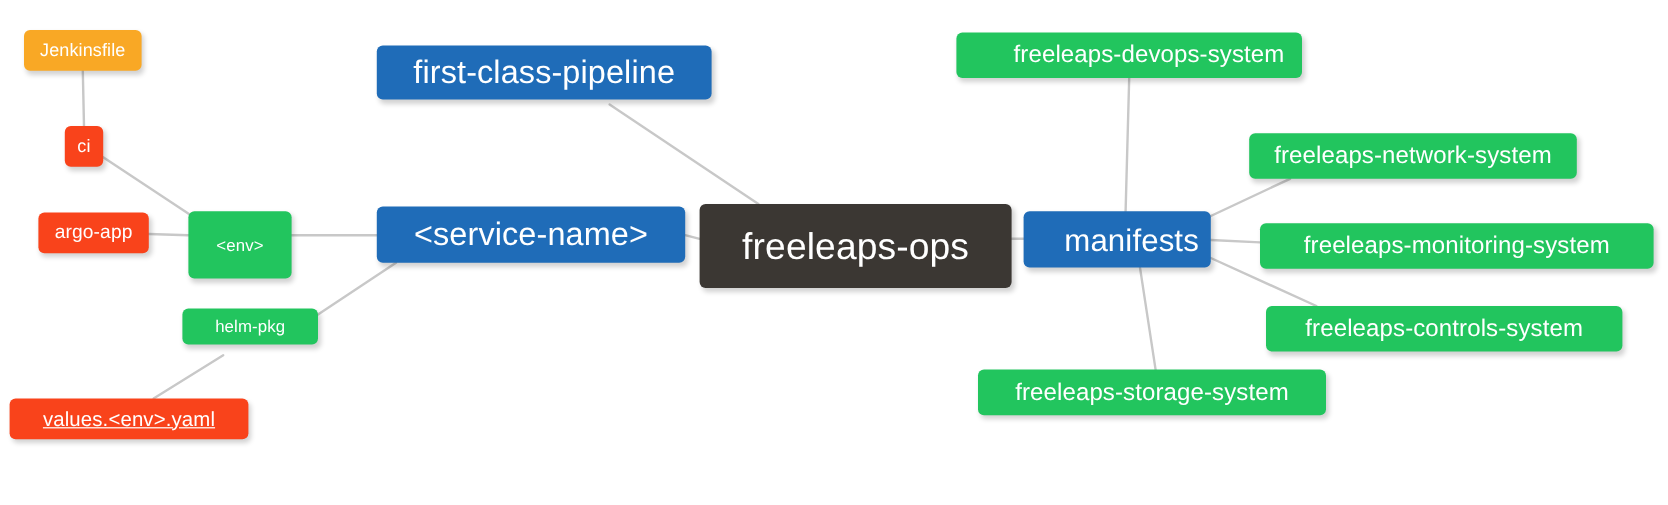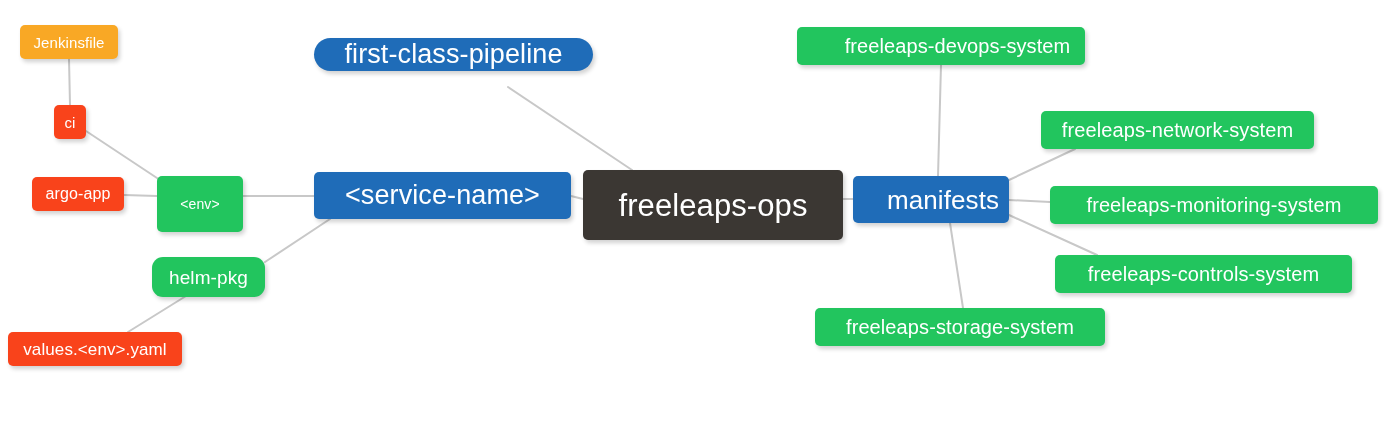--- a/index.html
+++ b/index.html
@@ -60,23 +60,23 @@
       <line x1="1009" y1="180" x2="1075" y2="149" stroke="#c8c8c8" stroke-width="2" stroke-linecap="round"></line>
       <line x1="1009" y1="200" x2="1050" y2="202" stroke="#c8c8c8" stroke-width="2" stroke-linecap="round"></line>
       <line x1="1009" y1="215" x2="1097" y2="255" stroke="#c8c8c8" stroke-width="2" stroke-linecap="round"></line>
       <line x1="950" y1="223" x2="963" y2="308" stroke="#c8c8c8" stroke-width="2" stroke-linecap="round"></line>
     </svg>
   <div id="node-layer">
       <div class="node n-orange" style="left: 20px; top: 25px; width: 98px; height: 34px; font-size: 15px;">Jenkinsfile</div>
       <div class="node n-red" style="left: 54px; top: 105px; width: 32px; height: 34px; font-size: 15px;">ci</div>
       <div class="node n-red" style="left: 32px; top: 177px; width: 92px; height: 34px; font-size: 16px;">argo-app</div>
       <div class="node n-green" style="left: 157px; top: 176px; width: 86px; height: 56px; font-size: 14px;">&lt;env&gt;</div>
-      <div class="node n-green" style="left: 152px; top: 257px; width: 113px; height: 40px; font-size: 19px; border-radius: 11px;">helm-pkg</div>
-      <div class="node n-red" style="left: 8px; top: 332px; width: 174px; height: 34px; font-size: 17px;">values.&lt;env&gt;.yaml</div>
-      <div class="node n-blue" style="left: 314px; top: 38px; width: 279px; height: 33px; font-size: 27px; border-radius: 18px;">first-class-pipeline</div>
+      <div class="node n-green" style="left: 152px; top: 257px; width: 113px; height: 30px; font-size: 14px;">helm-pkg</div>
+      <div class="node n-red" style="left: 8px; top: 332px; width: 199px; height: 34px; font-size: 17px; text-decoration: underline;">values.&lt;env&gt;.yaml</div>
+      <div class="node n-blue" style="left: 314px; top: 38px; width: 279px; height: 45px; font-size: 27px;">first-class-pipeline</div>
       <div class="node n-blue" style="left: 314px; top: 172px; width: 257px; height: 47px; font-size: 27px;">&lt;service-name&gt;</div>
       <div class="node n-root" style="left: 583px; top: 170px; width: 260px; height: 70px; font-size: 31px;">freeleaps-ops</div>
       <div class="node n-blue" style="left: 853px; top: 176px; width: 156px; height: 47px; font-size: 26px; padding-left: 24px;">manifests</div>
       <div class="node n-green" style="left: 797px; top: 27px; width: 288px; height: 38px; font-size: 20px; padding-left: 33px;">freeleaps-devops-system</div>
       <div class="node n-green" style="left: 1041px; top: 111px; width: 273px; height: 38px; font-size: 20px;">freeleaps-network-system</div>
       <div class="node n-green" style="left: 1050px; top: 186px; width: 328px; height: 38px; font-size: 20px;">freeleaps-monitoring-system</div>
       <div class="node n-green" style="left: 1055px; top: 255px; width: 297px; height: 38px; font-size: 20px;">freeleaps-controls-system</div>
       <div class="node n-green" style="left: 815px; top: 308px; width: 290px; height: 38px; font-size: 20px;">freeleaps-storage-system</div>
     </div>
 </div>

